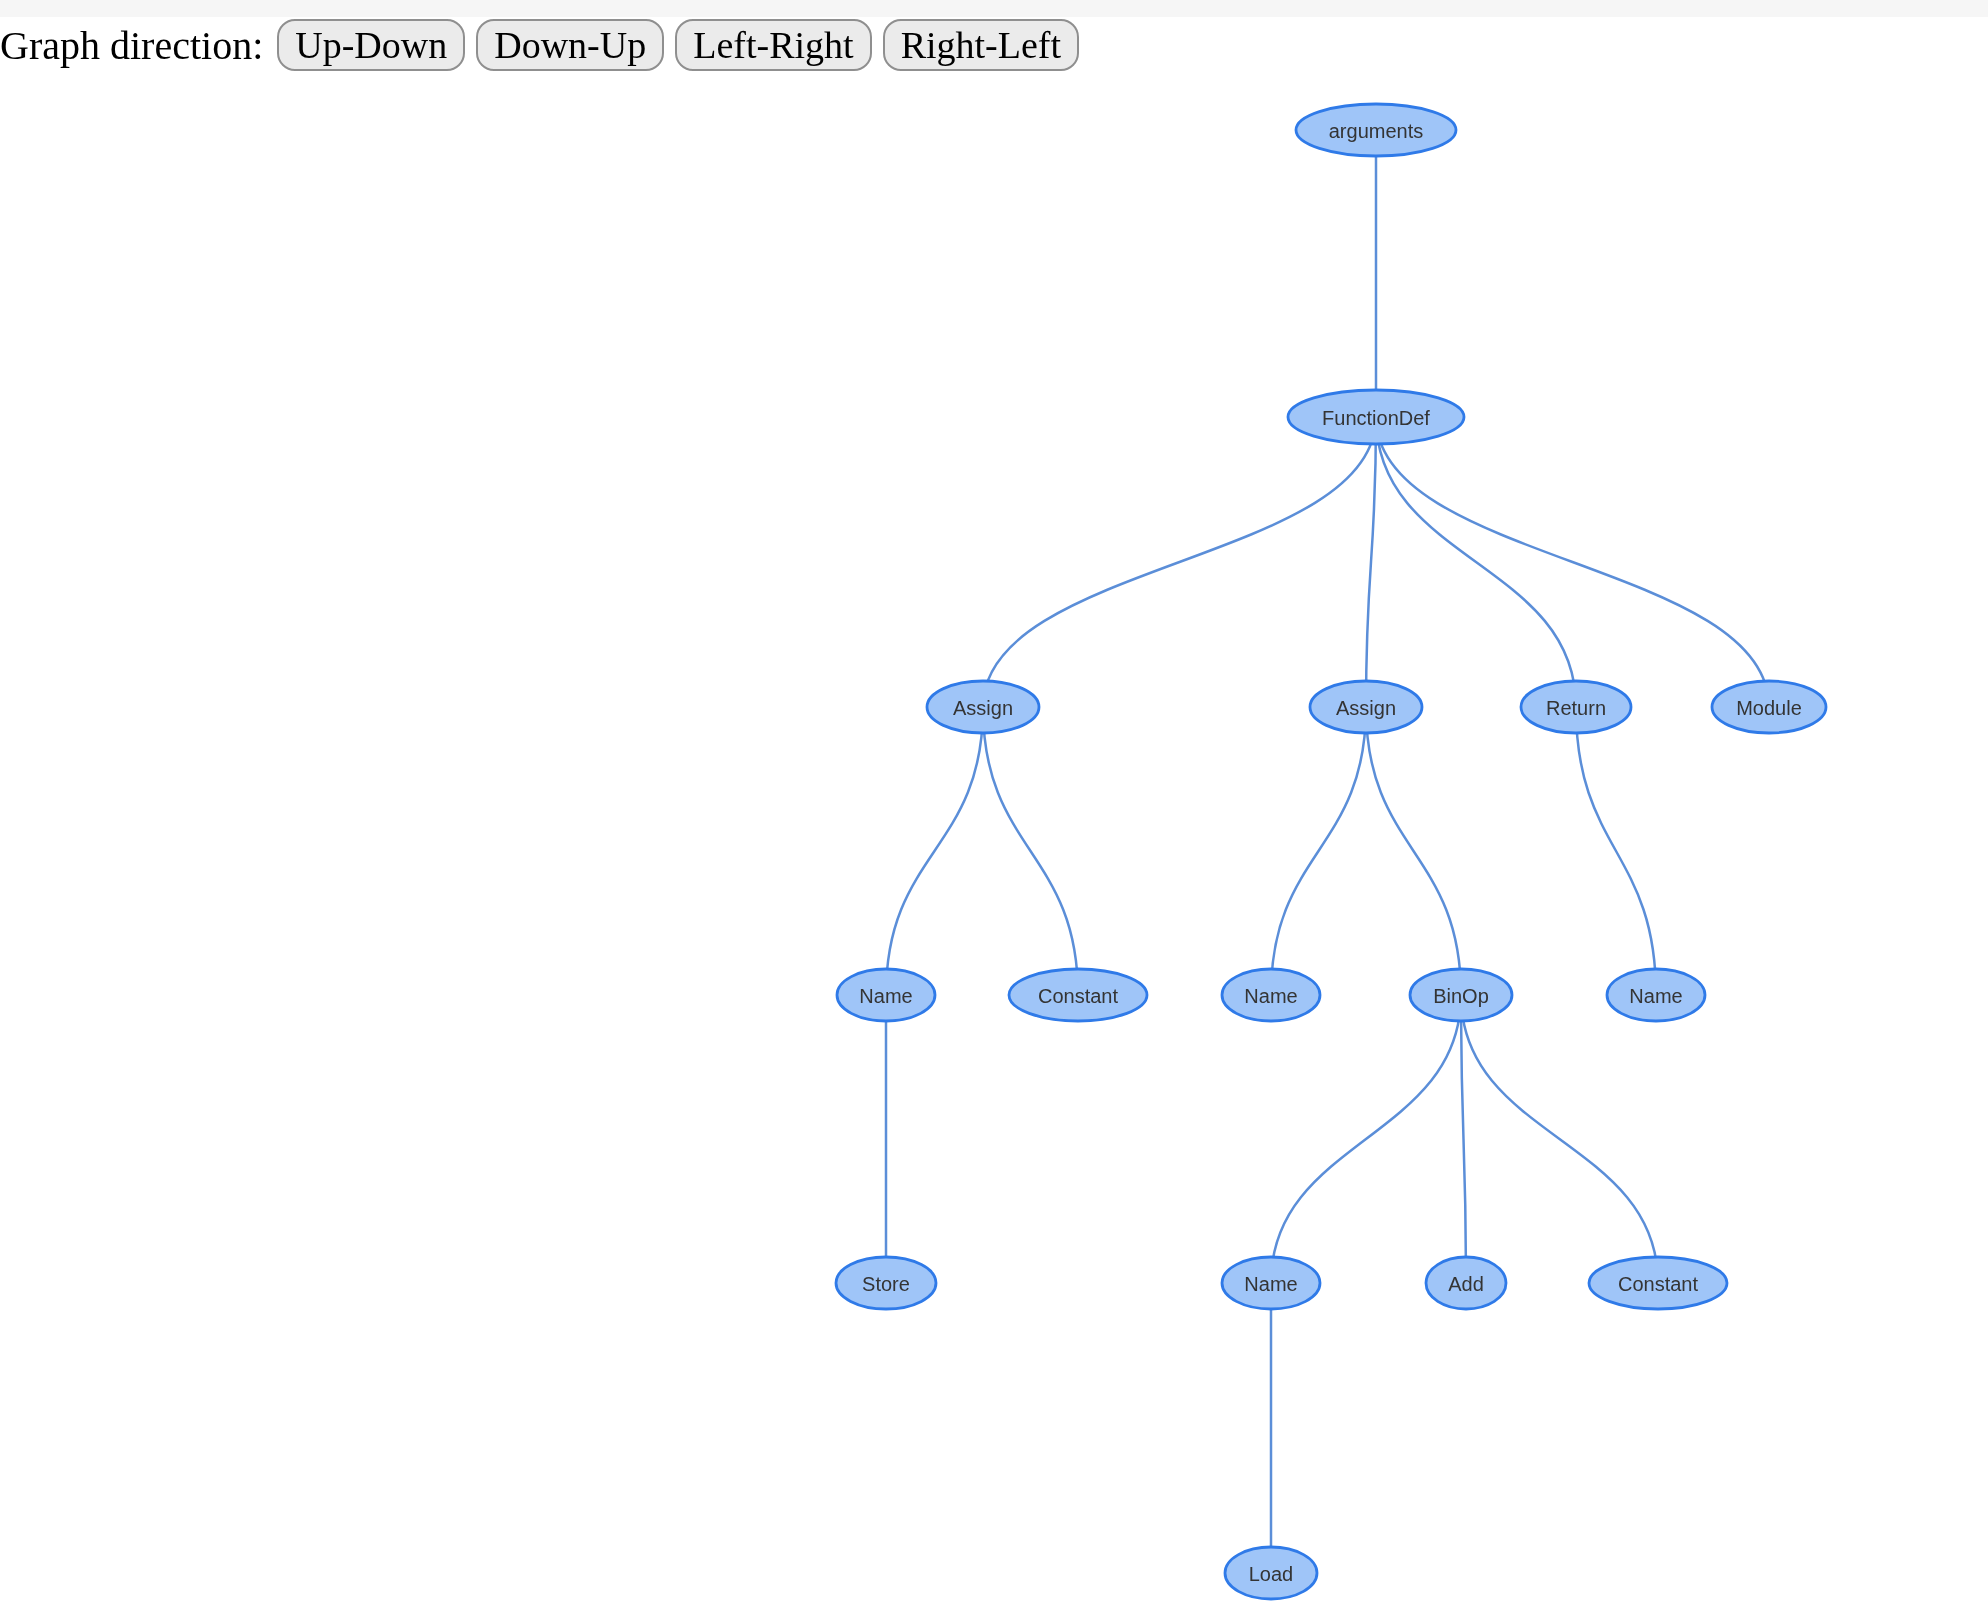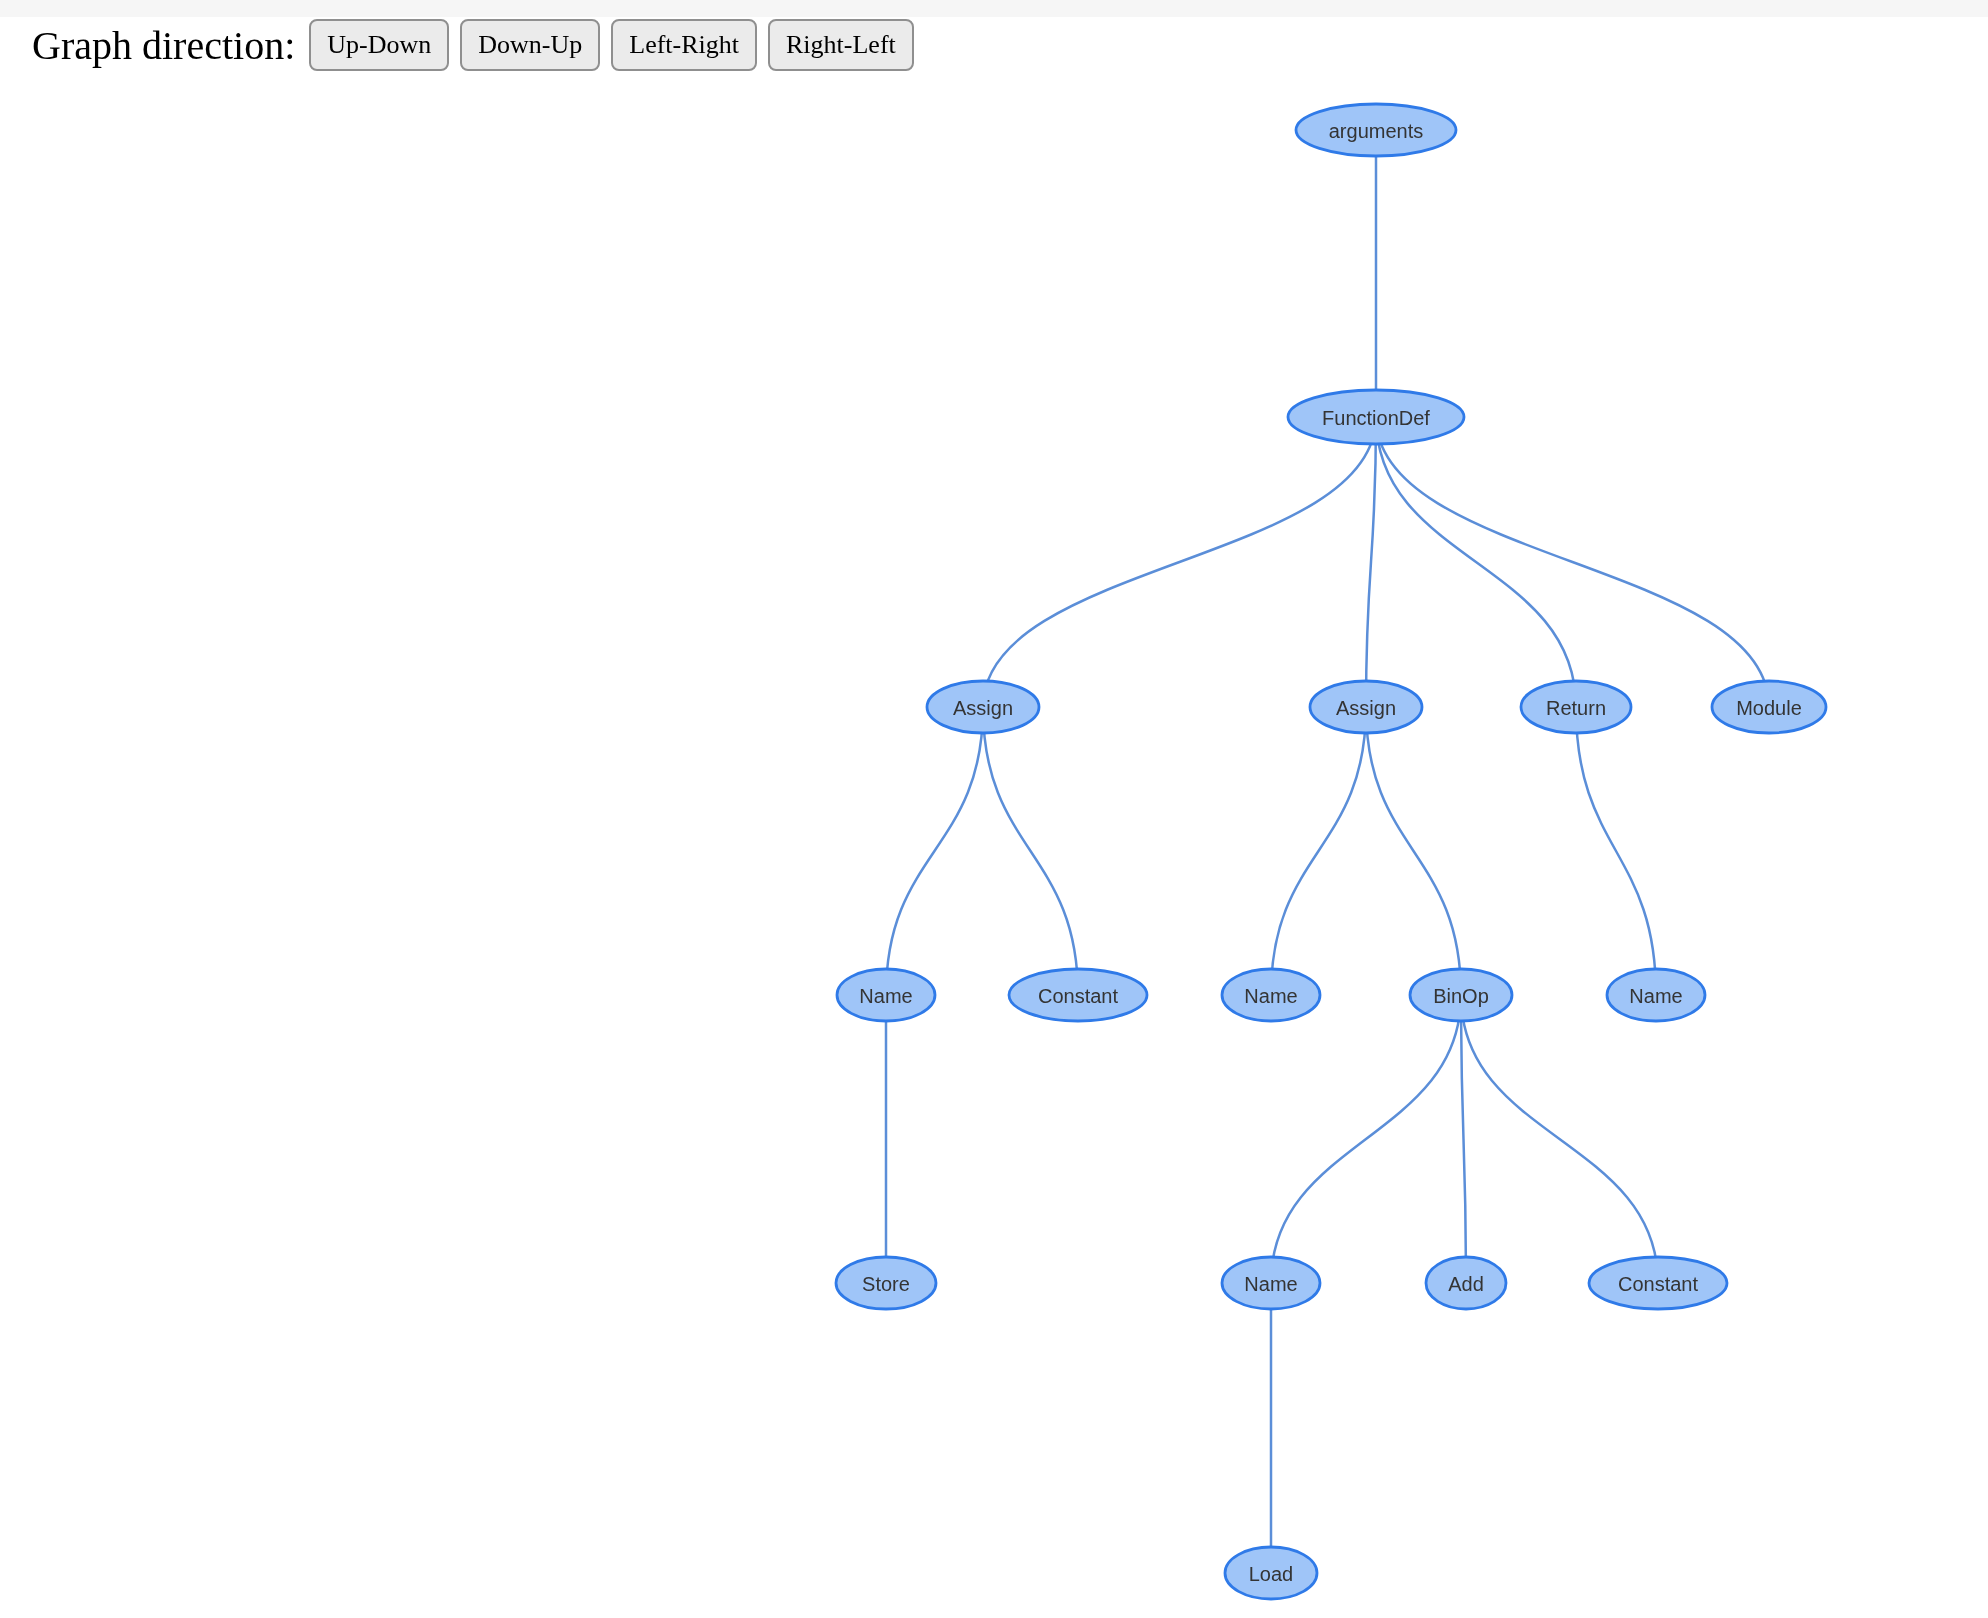--- a/index.html
+++ b/index.html
@@ -11,34 +11,34 @@
   }
   .top-strip {
     position: absolute; left: 0; top: 0;
     width: 1988px; height: 17px;
     background: #f6f6f6;
   }
   .toolbar {
     position: absolute; left: 0; top: 17px;
     width: 1592px; height: 56px;
     display: flex; align-items: center;
-    padding-left: 32px; box-sizing: border-box;
+    padding-left: 0; box-sizing: border-box;
     background: #ffffff;
   }
   .toolbar-label {
     font-size: 40px; color: #000000;
     margin-right: 14px; white-space: nowrap;
   }
   .toolbar-buttons { display: flex; gap: 11px; }
   .dir-btn {
     font-family: "Liberation Serif", serif;
-    font-size: 26px; color: #000000;
+    font-size: 38px; color: #000000;
     background: #ebebeb;
     border: 2px solid #8f8f8f;
-    border-radius: 8px;
+    border-radius: 18px;
     padding: 1px 16px 3px 16px;
     height: 52px; line-height: 46px;
     cursor: pointer;
   }
   svg.graph {
     position: absolute; left: 0; top: 0;
     width: 1988px; height: 1618px;
     display: block;
   }
   svg.graph text {

